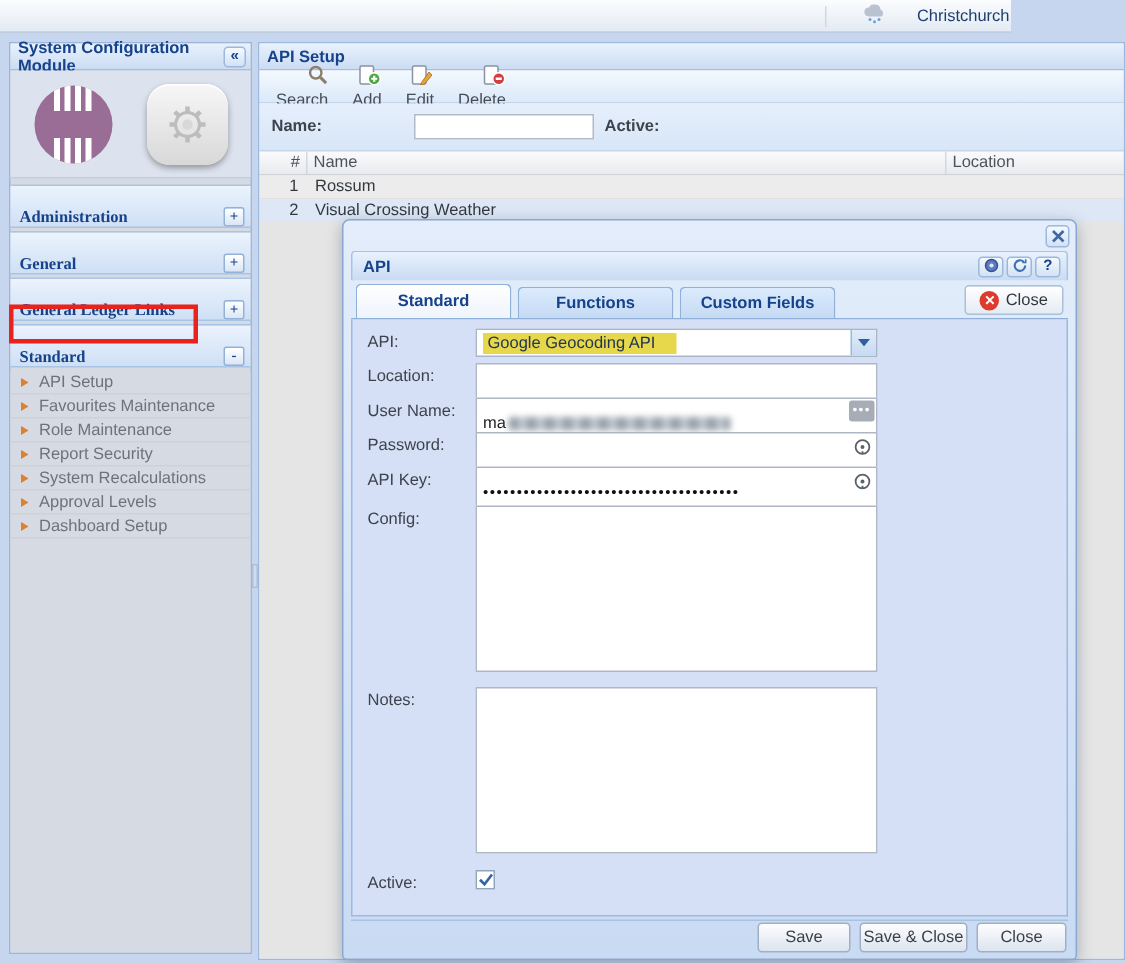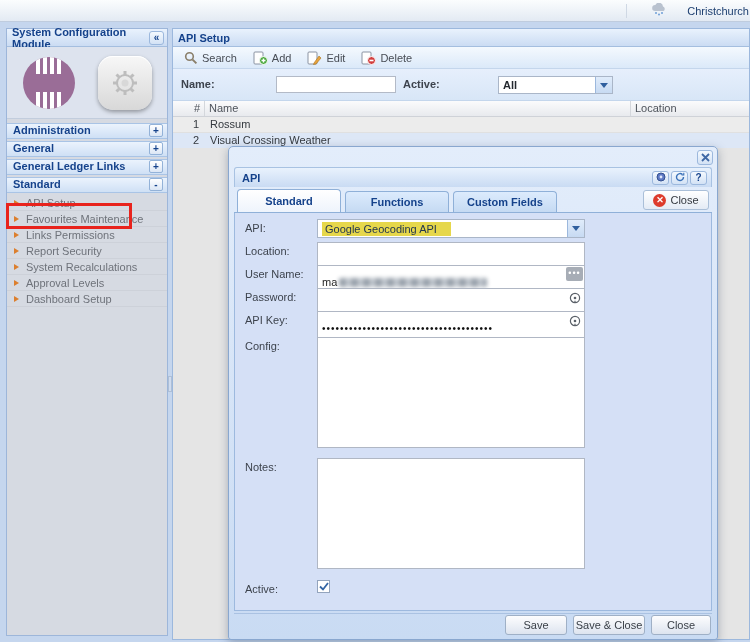--- a/index.html
+++ b/index.html
@@ -4,21 +4,21 @@
 <style>
   * { margin:0; padding:0; box-sizing:border-box; }
   html,body { background:#9aa7bb; }
   body { font-family:"Liberation Sans", sans-serif; }
   .app {
     position:relative; width:750px; height:642px; overflow:hidden;
     background:#c5d6ee; font-size:11px; color:#3d434d;
   }
   
   .topbar {
-    position:absolute; left:0; top:0; width:750px; height:22px;
+    position:absolute; left:0; top:0; width:674px; height:22px;
     background:linear-gradient(#fbfdfe,#e3eaf3);
     border-bottom:1px solid #bfccde;
     display:flex; align-items:center; justify-content:flex-end; gap:20px;
     padding-right:1px; overflow:hidden;
   }
   .topbar .loc { color:#1d3f70; white-space:nowrap; }
   .topbar .sep { width:1px; height:14px; background:#cfd8e4; margin-right:4px; }
   
   .sidebar {
     position:absolute; left:6px; top:28px; width:162px; height:608px;
@@ -43,25 +43,25 @@
   }
   .logo-circle { width:54px; height:54px; }
   .gear-tile {
     width:54px; height:54px; border-radius:15px;
     background:linear-gradient(#f7f7f7,#d8d8d8);
     box-shadow:0 2px 4px rgba(0,0,0,.35), inset 0 1px 0 #fff;
     display:flex; align-items:center; justify-content:center;
   }
   .accordion { padding-top:4px; }
   .acc-sec {
-    height:16px; margin:0 0 2px 0;
+    height:29px; margin:0 0 2px 0;
     background:linear-gradient(#ebf3fd,#cfe0f5);
     border-top:1px solid #a9c4e6; border-bottom:1px solid #a9c4e6;
-    display:flex; align-items:flex-start; padding:0 4px 0 6px;
-    color:#15428b; font-weight:bold;
+    display:flex; align-items:flex-end; padding:0 4px 0 6px;
+    color:#15428b; font-weight:bold;font-family:Liberation Serif, serif;
   }
   .acc-sec .spacer { flex:1; }
   .pm-tile {
     width:14px; height:13px; border:1px solid #93b2d8; border-radius:2px;
     background:linear-gradient(#ffffff,#dbe6f5); color:#15428b;
     font-size:10px; line-height:11px; text-align:center; font-weight:bold;
   }
   .menu-items { flex:1; background:#d6dae2; }
   .menu-item {
     height:16px; display:flex; align-items:center; gap:5px;
@@ -80,21 +80,21 @@
   
   .main {
     position:absolute; left:172px; top:28px; width:578px; height:612px;
     background:#ffffff; border:1px solid #9cb8dd;
   }
   .toolbar {
     height:22px; background:linear-gradient(#f4f9fe,#dbe9f9);
     border-bottom:1px solid #c4d6ec;
     display:flex; align-items:center; gap:6px; padding:0 6px; color:#474c54;
   }
-  .tb-btn { display:flex; align-items:center; gap:4px; padding:1px 5px; border-radius:2px; cursor:pointer; }
+  .tb-btn { display:flex; align-items:flex-end; gap:4px; padding:1px 5px; border-radius:2px; cursor:pointer;flex-direction:column; }
   .filterrow {
     height:32px; background:linear-gradient(#e6effc,#d8e6f7);
     border-bottom:1px solid #c4d6ec; position:relative;font-weight:bold;
   }
   .filterrow .lbl { position:absolute; top:9px; color:#3d434d; }
   .textfield {
     background:#fff; border:1px solid #b3bac7; height:17px;
     display:flex; align-items:center; padding:0 3px; color:#222;
   }
   .combo { display:flex; align-items:stretch; background:#fff; border:1px solid #aab6c8; }
@@ -301,21 +301,21 @@
       <div class="menu-item">
         <svg class="arrow-ic" viewBox="0 0 8 8">
             <path d="M1 1 L6 4 L1 7 Z" fill="#dc7f2e"></path>
           </svg>
         <span>Favourites Maintenance</span>
       </div>
       <div class="menu-item">
         <svg class="arrow-ic" viewBox="0 0 8 8">
             <path d="M1 1 L6 4 L1 7 Z" fill="#dc7f2e"></path>
           </svg>
-        <span>Links Permissions</span>
+        <span>Role Maintenance</span>
       </div>
       <div class="menu-item">
         <svg class="arrow-ic" viewBox="0 0 8 8">
             <path d="M1 1 L6 4 L1 7 Z" fill="#dc7f2e"></path>
           </svg>
         <span>Report Security</span>
       </div>
       <div class="menu-item">
         <svg class="arrow-ic" viewBox="0 0 8 8">
             <path d="M1 1 L6 4 L1 7 Z" fill="#dc7f2e"></path>
@@ -374,28 +374,20 @@
           </svg>
         <span>Delete</span>
       </span>
     </div>
     <div class="filterrow">
       <span class="lbl" style="left:8px;">Name:</span>
       <div class="textfield" style="position:absolute; left:103px; top:7px; width:120px;">
         <span></span>
       </div>
       <span class="lbl" style="left:230px;">Active:</span>
-      <div class="combo" style="position:absolute; left:325px; top:7px; width:115px; height:18px;">
-        <span class="val">All</span>
-        <span class="trig">
-          <svg width="8" height="5" viewBox="0 0 8 5">
-              <path d="M0 0 L4 5 L8 0 Z" fill="#2f5f9e"></path>
-            </svg>
-        </span>
-      </div>
     </div>
     <div class="gridhdr">
       <span class="c c-num">#</span>
       <span class="c c-name">Name</span>
       <span class="c c-loc" style="border-right:0;">Location</span>
     </div>
     <div class="row row1">
       <span class="c-num">1</span>
       <span class="c-name">Rossum</span>
       <span class="c-loc"></span>

